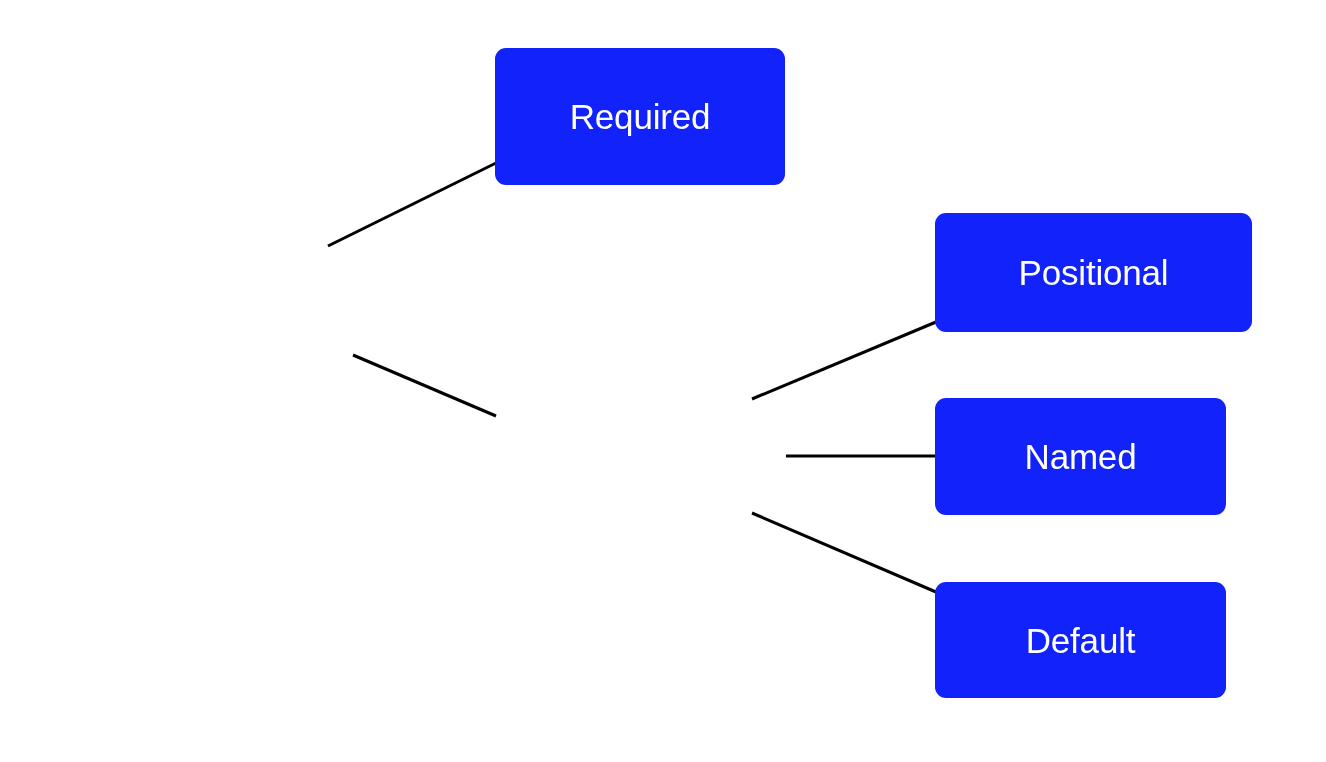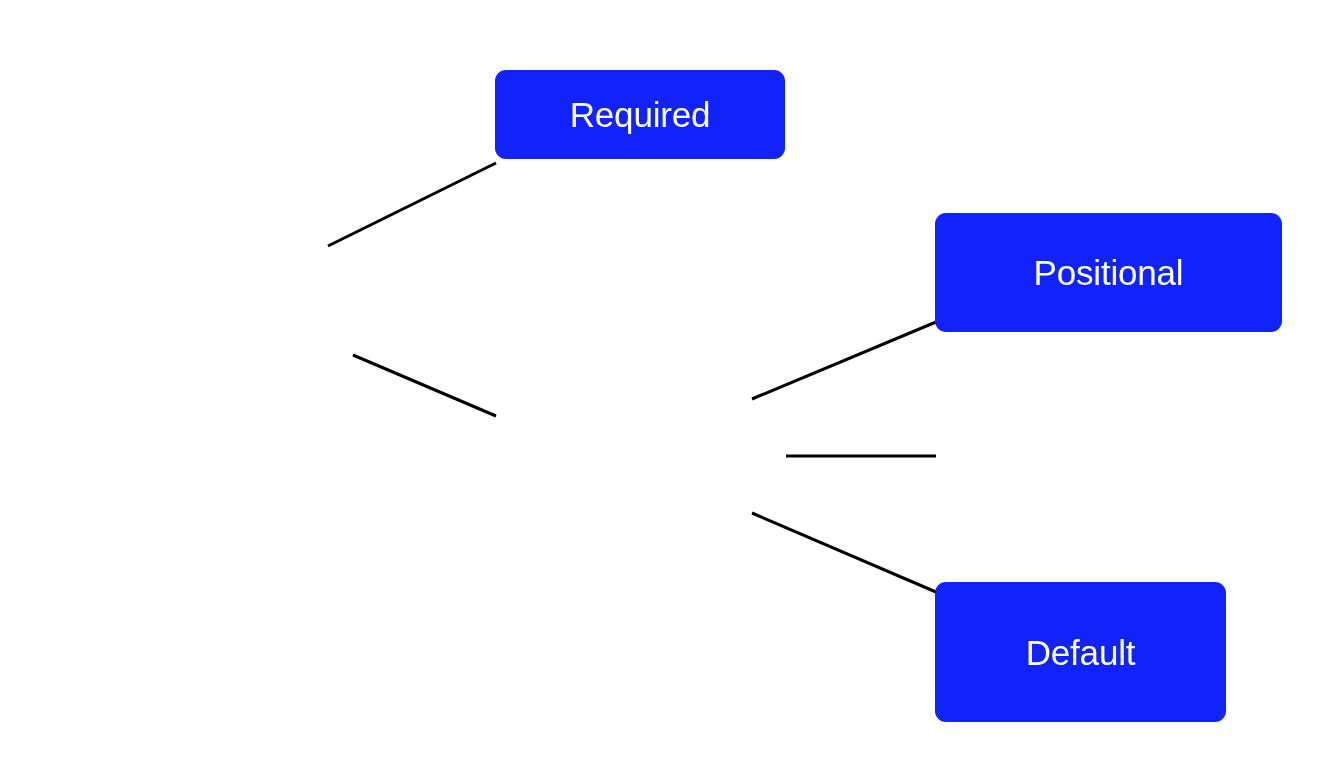--- a/index.html
+++ b/index.html
@@ -45,25 +45,25 @@
     font-family: "Liberation Sans", sans-serif;
     font-size: 35px;
     font-weight: 400;
     line-height: 1;
     letter-spacing: -0.2px;
     white-space: nowrap;
     -webkit-font-smoothing: antialiased;
   }
   
   #node-parameters { left: 67px;  top: 245px; width: 291px; height: 111px; }
-  #node-required   { left: 495px; top: 70px;  width: 290px; height: 89px; }
+  #node-required   { left: 495px; top: 48px;  width: 290px; height: 137px; }
   #node-optional   { left: 495px; top: 400px; width: 290px; height: 113px; }
-  #node-positional { left: 935px; top: 213px; width: 347px; height: 119px; }
+  #node-positional { left: 935px; top: 213px; width: 317px; height: 119px; }
   #node-named      { left: 935px; top: 398px; width: 291px; height: 117px; }
-  #node-default    { left: 935px; top: 582px; width: 291px; height: 140px; text-align: center; }
+  #node-default    { left: 935px; top: 582px; width: 291px; height: 116px; text-align: center; }
 </style>
 </head>
 <body>
 
 <div id="diagram-canvas">
 
   <svg id="edge-layer" viewBox="0 0 1326 762">
     <line class="edge-line" x1="328" y1="246" x2="496" y2="163"></line>
     <line class="edge-line" x1="353" y1="355" x2="496" y2="416"></line>
     <line class="edge-line" x1="752" y1="399" x2="936" y2="322"></line>
@@ -74,18 +74,21 @@
 
   <div class="node" id="node-required">
     <span class="node-label">Required</span>
   </div>
 
 
   <div class="node" id="node-positional">
     <span class="node-label">Positional</span>
   </div>
 
+  <div class="node" id="node-named">
+    <span class="node-label">Named</span>
+  </div>
 
   <div class="node" id="node-default">
     <span class="node-label">Default</span>
   </div>
 
 </div>
 
 </body></html>

